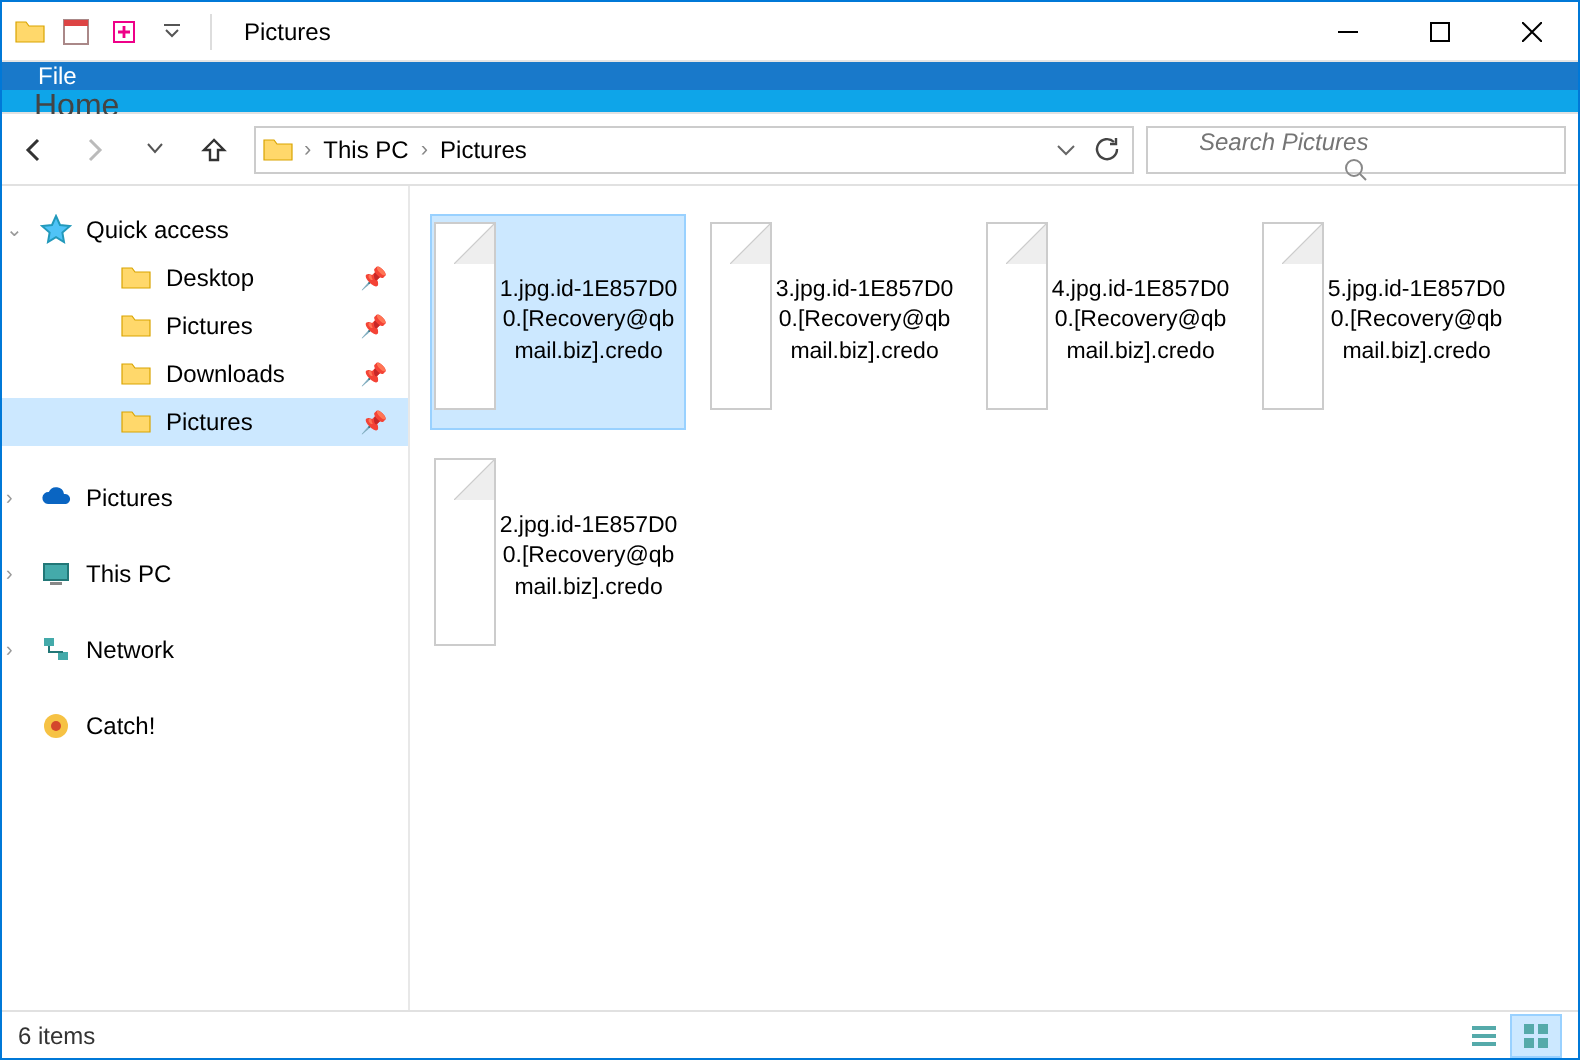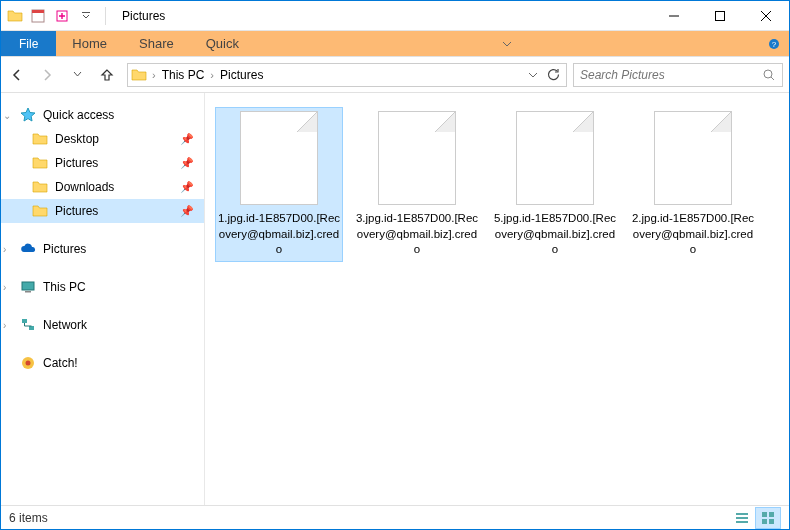--- a/index.html
+++ b/index.html
@@ -23,54 +23,54 @@
 .tb-left { display: flex; align-items: center; padding-left: 6px; gap: 4px; }
 .tb-icon { width: 16px; height: 16px; display: flex; align-items: center; justify-content: center; }
 .qat { display: flex; gap: 2px; align-items: center; }
 .qat-item { width: 22px; height: 22px; display: flex; align-items: center; justify-content: center; }
 .tb-divider { width: 1px; height: 18px; background: #ddd; margin: 0 4px; }
 .tb-title { padding-left: 8px; font-size: 12px; color: #000; }
 .tb-controls { margin-left: auto; display: flex; }
 .tb-btn { width: 46px; height: 30px; display: flex; align-items: center; justify-content: center; }
 
 
-.ribbon-tabs { height: 26px; background: #fdba74; display: flex; align-items: stretch; border-bottom: 1px solid #e1e1e1; }
+.ribbon-tabs { height: 26px; background: #0ea5e9; display: flex; align-items: stretch; border-bottom: 1px solid #e1e1e1; flex-direction: column; }
 .file-tab { background: #1979ca; color: #fff; font-size: 12px; padding: 0 18px; display: flex; align-items: center; }
-.rtab { font-size: 13px; color: #444; padding: 0 16px; display: flex; align-items: center; }
+.rtab { font-size: 16px; color: #444; padding: 0 16px; display: flex; align-items: center; }
 .ribbon-expand { margin-left: auto; width: 30px; display: flex; align-items: center; justify-content: center; }
 
 
 .address-row { height: 36px; display: flex; align-items: center; padding: 0 6px 0 2px; gap: 2px; background: #fff; border-bottom: 1px solid #e1e1e1; }
 .nav-btn { width: 28px; height: 28px; display: flex; align-items: center; justify-content: center; color: #555; }
 .nav-btn.disabled { color: #bbb; }
 .address-box { flex: 1; height: 24px; border: 1px solid #ccc; display: flex; align-items: center; padding: 0 2px; margin: 0 4px; }
 .addr-icon { width: 18px; height: 18px; display: flex; align-items: center; justify-content: center; }
 .addr-sep { color: #888; padding: 0 4px; font-size: 11px; }
 .addr-text { font-size: 12px; color: #000; padding: 0 2px; }
 .addr-end { margin-left: auto; display: flex; align-items: center; gap: 4px; }
-.search-box { width: 210px; height: 24px; border: 1px solid #ccc; display: flex; align-items: center; padding: 0 6px; }
+.search-box { width: 210px; height: 24px; border: 1px solid #ccc; display: flex; align-items: center; padding: 0 6px; flex-direction: column; }
 .search-input { border: none; outline: none; font-size: 12px; flex: 1; background: transparent; color: #777; font-style: italic; }
 
 
 .body { flex: 1; display: flex; background: #fff; overflow: hidden; }
 
 
 .nav-pane { width: 204px; border-right: 1px solid #e8e8e8; padding: 10px 0 0 0; overflow-y: auto; }
 .nav-group { margin-bottom: 14px; }
 .nav-item { display: flex; align-items: center; height: 24px; padding-left: 18px; font-size: 12px; color: #000; position: relative; }
-.nav-item.indent { padding-left: 30px; text-align: center; }
+.nav-item.indent { padding-left: 58px; text-align: center; }
 .nav-item.selected { background: #cce8ff; }
 .nav-item .pin { position: absolute; right: 10px; color: #888; font-size: 11px; }
 .nav-icon { width: 18px; height: 18px; margin-right: 6px; display: flex; align-items: center; justify-content: center; }
 .nav-exp { position: absolute; left: 2px; color: #999; font-size: 10px; }
 
 
 .content { flex: 1; padding: 14px 10px 0 10px; overflow: auto; position: relative; }
 .items-grid { display: flex; flex-wrap: wrap; gap: 10px 10px; align-content: flex-start; }
-.file-tile { width: 128px; display: flex; flex-direction: column; align-items: center; padding: 4px 2px; }
+.file-tile { width: 128px; display: flex; flex-direction: row; align-items: center; padding: 4px 2px; }
 .file-tile.selected { background: #cce8ff; border: 1px solid #99d1ff; padding: 3px 1px; }
 .file-thumb { width: 78px; height: 94px; background: #fff; border: 1px solid #ccc; position: relative; margin-bottom: 6px; }
 .file-thumb::before { content: ""; position: absolute; top: 0; right: 0; width: 20px; height: 20px; background: linear-gradient(135deg, #fff 0 48%, #ccc 50%, #eee 52% 100%); }
 .file-label { font-size: 11.5px; text-align: center; line-height: 1.35; word-break: break-all; color: #000; }
 
 
 .status-bar { height: 24px; background: #fff; border-top: 1px solid #e1e1e1; display: flex; align-items: center; padding: 4px 8px; font-size: 12px; color: #333; }
 .view-switch { margin-left: auto; display: flex; gap: 0; }
 .vs-btn { width: 26px; height: 22px; border: 1px solid transparent; display: flex; align-items: center; justify-content: center; }
 .vs-btn.active { background: #cce8ff; border-color: #99d1ff; }
@@ -318,20 +318,24 @@
           <div class="file-tile selected">
             <div class="file-thumb"></div>
             <div class="file-label">1.jpg.id-1E857D00.[Recovery@qbmail.biz].credo</div>
           </div>
           <div class="file-tile">
             <div class="file-thumb"></div>
             <div class="file-label">3.jpg.id-1E857D00.[Recovery@qbmail.biz].credo</div>
           </div>
           <div class="file-tile">
             <div class="file-thumb"></div>
+            <div class="file-label">4.jpg.id-1E857D00.[Recovery@qbmail.biz].credo</div>
+          </div>
+          <div class="file-tile">
+            <div class="file-thumb"></div>
             <div class="file-label">5.jpg.id-1E857D00.[Recovery@qbmail.biz].credo</div>
           </div>
           <div class="file-tile">
             <div class="file-thumb"></div>
             <div class="file-label">2.jpg.id-1E857D00.[Recovery@qbmail.biz].credo</div>
           </div>
         </div>
     </div>
   </div>
 

